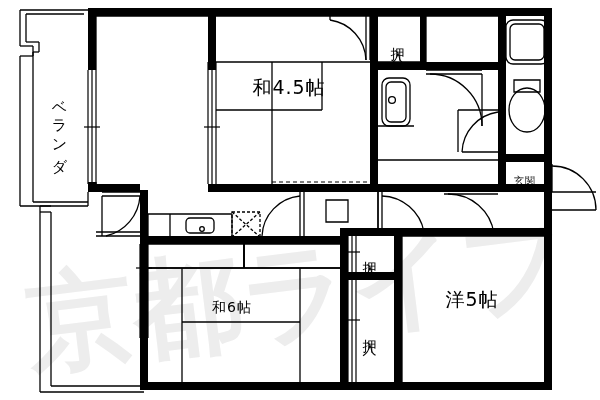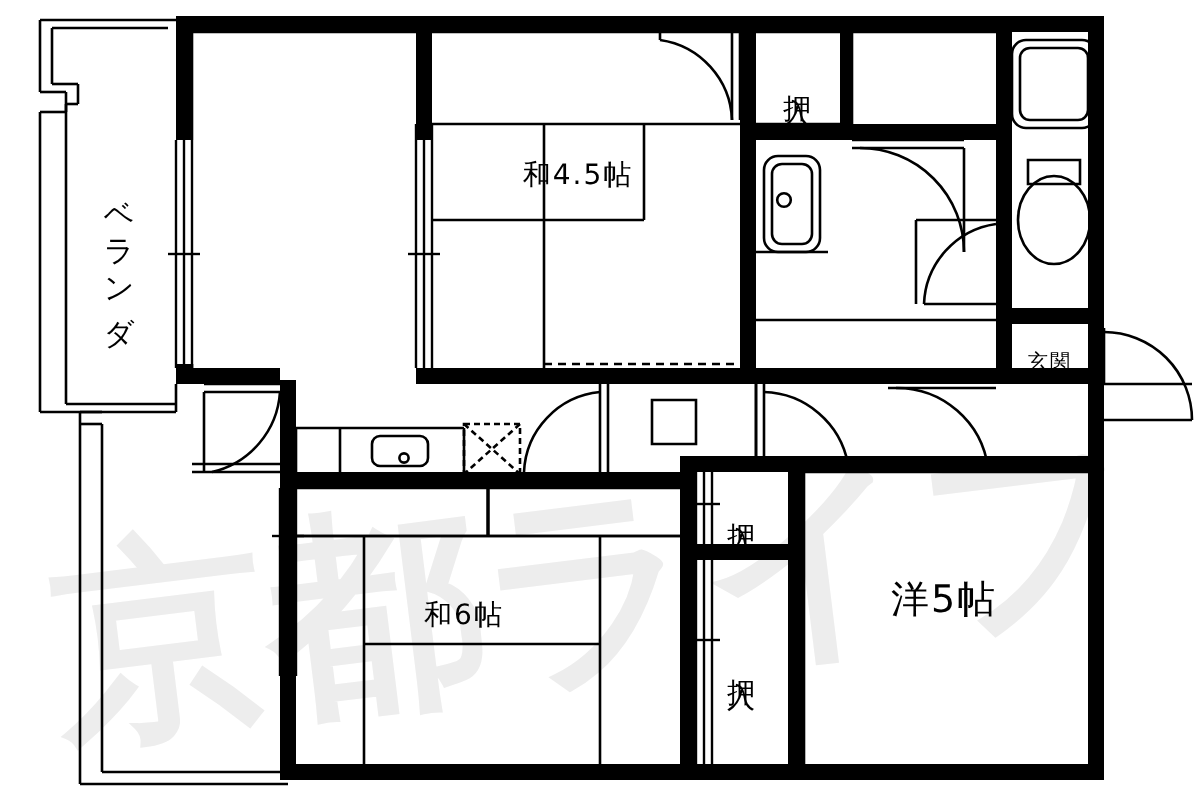--- a/index.html
+++ b/index.html
@@ -276,21 +276,21 @@
 
       <g>
         <path d="M402,236 L544,236"></path>
         <path d="M402,236 L402,382"></path>
       </g>
 
     </g>
   </svg>
 
 
-  <div class="rlabel" style="left:289px;top:88px;transform:translate(-50%,-50%);font-size:14px;">和4.5帖</div>
+  <div class="rlabel" style="left:289px;top:88px;transform:translate(-50%,-50%);font-size:19px;">和4.5帖</div>
 
   <div class="rlabel" style="left:232px;top:308px;transform:translate(-50%,-50%);font-size:14px;">和6帖</div>
 
   <div class="rlabel" style="left:472px;top:300px;transform:translate(-50%,-50%);font-size:19px;">洋5帖</div>
 
   <div class="rlabel" style="left:525px;top:181px;transform:translate(-50%,-50%);font-size:10px;">玄関</div>
 
   <div class="rlabel vlabel" style="left:59px;top:128px;transform:translate(-50%,-50%);font-size:15px;">ベランダ</div>
 
   <div class="rlabel vlabel" style="left:398px;top:38px;transform:translate(-50%,-50%);font-size:14px;">押入</div>

